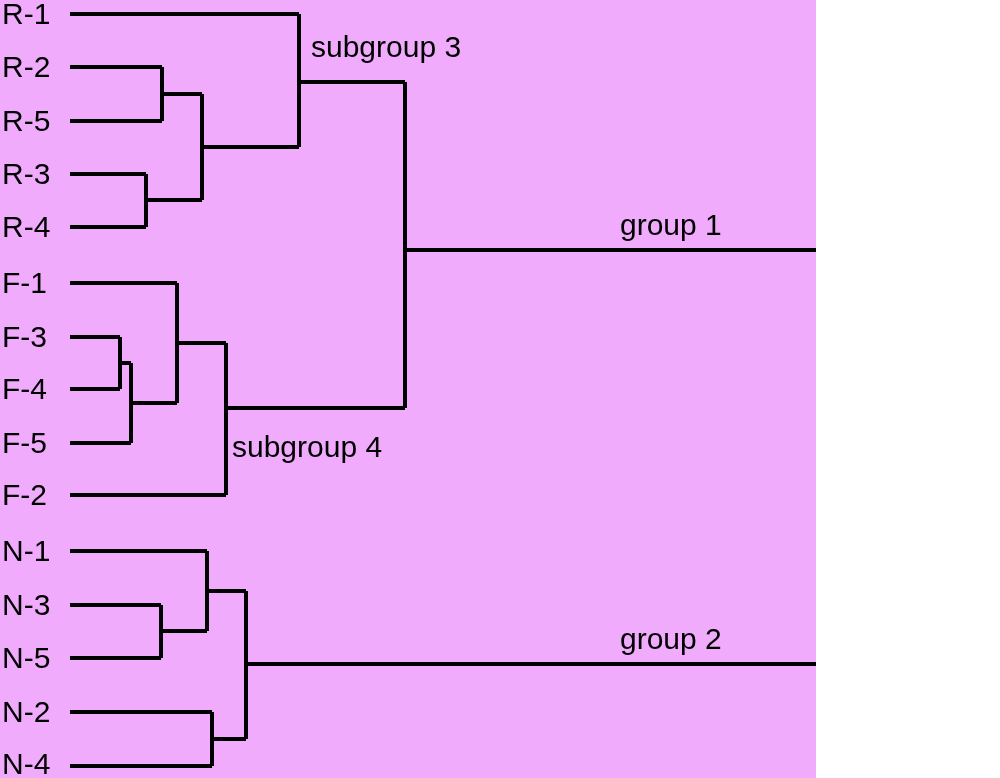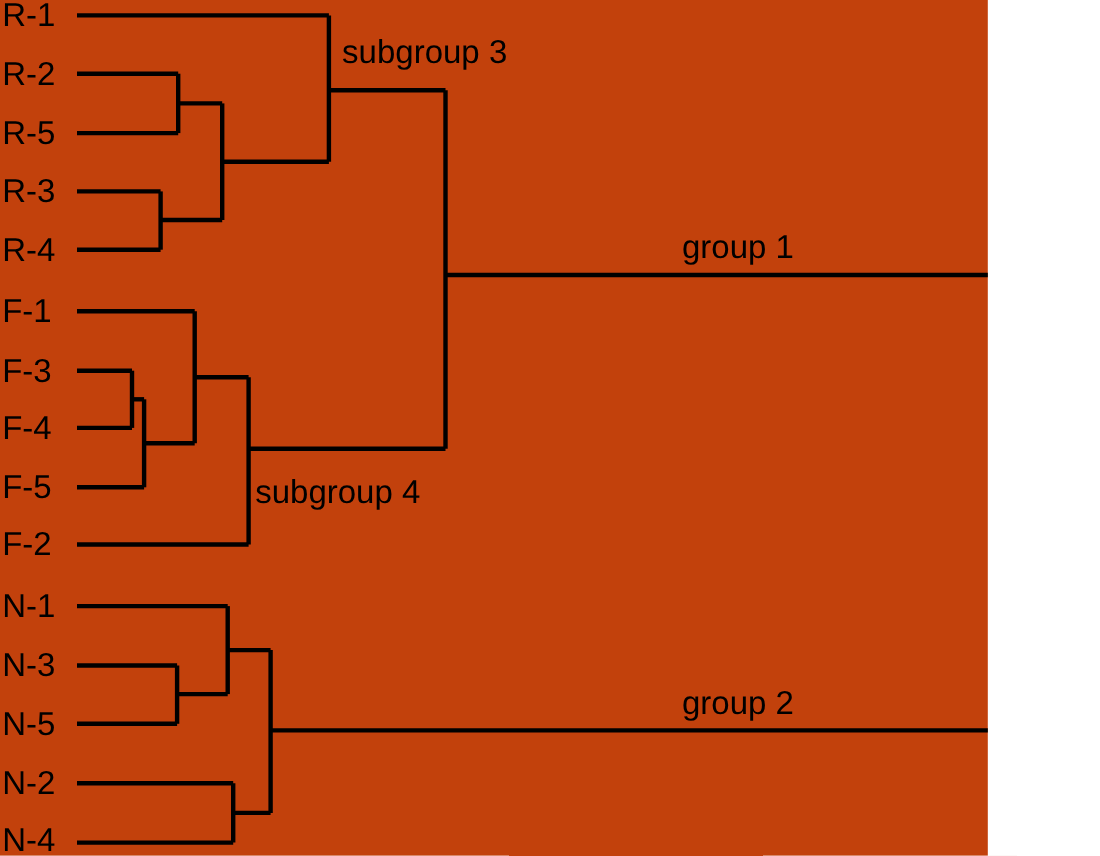--- a/index.html
+++ b/index.html
@@ -6,23 +6,23 @@
   html, body {
     margin: 0;
     padding: 0;
     background: #ffffff;
   }
   body {
     font-family: "Liberation Sans", sans-serif;
   }
   #dendrogram-page {
     position: relative;
-    width: 898px;
+    width: 816px;
     height: 778px;
-    background: #c2410c;
+    background: #f0abfc;
     overflow: hidden;
   }
   #dendro-svg {
     position: absolute;
     left: 0;
     top: 0;
     width: 1000px;
     height: 778px;
     display: block;
   }

